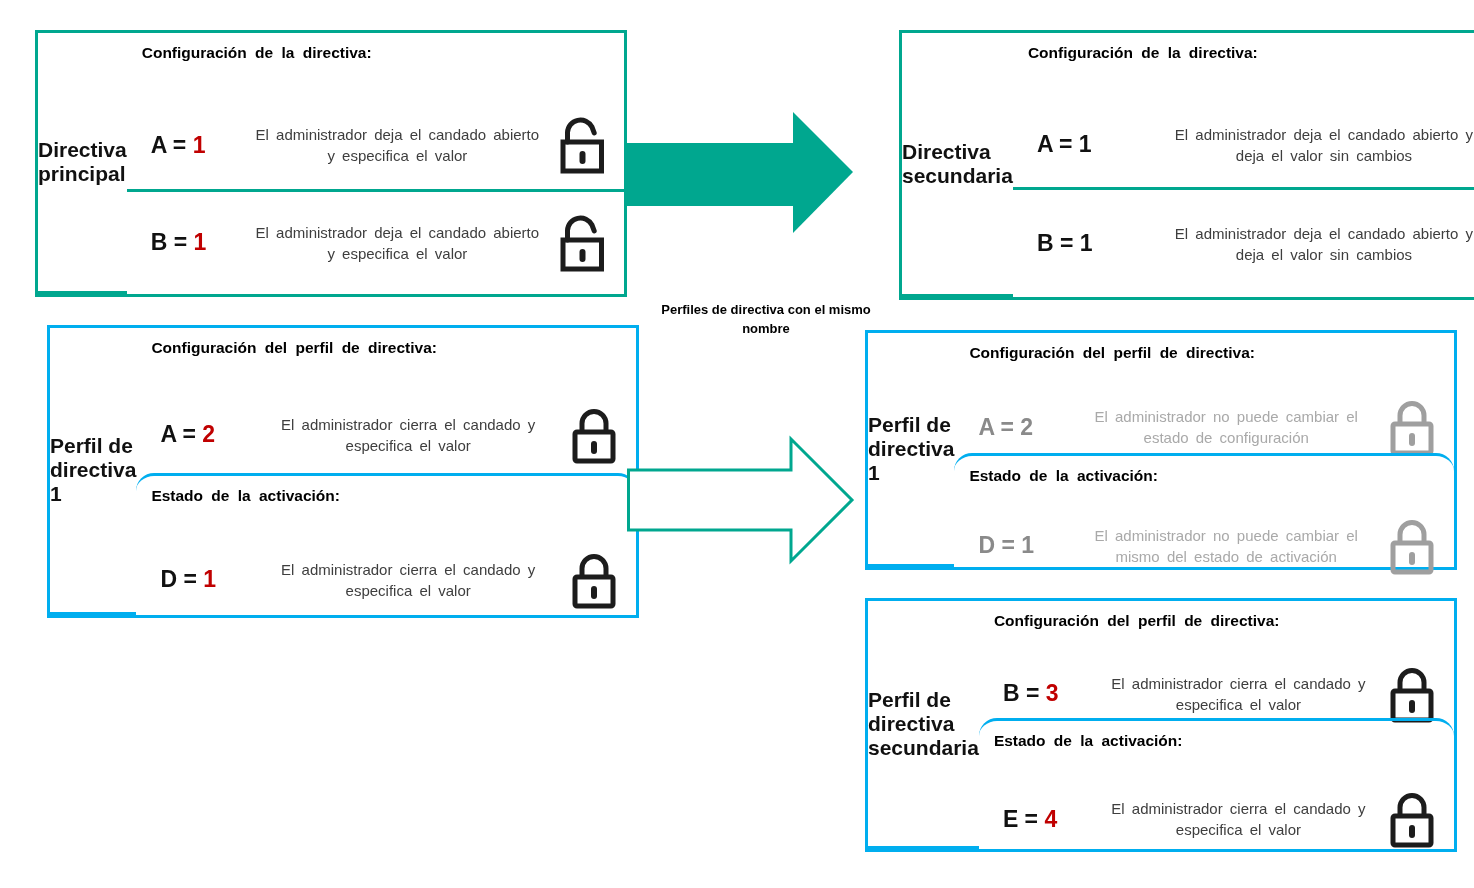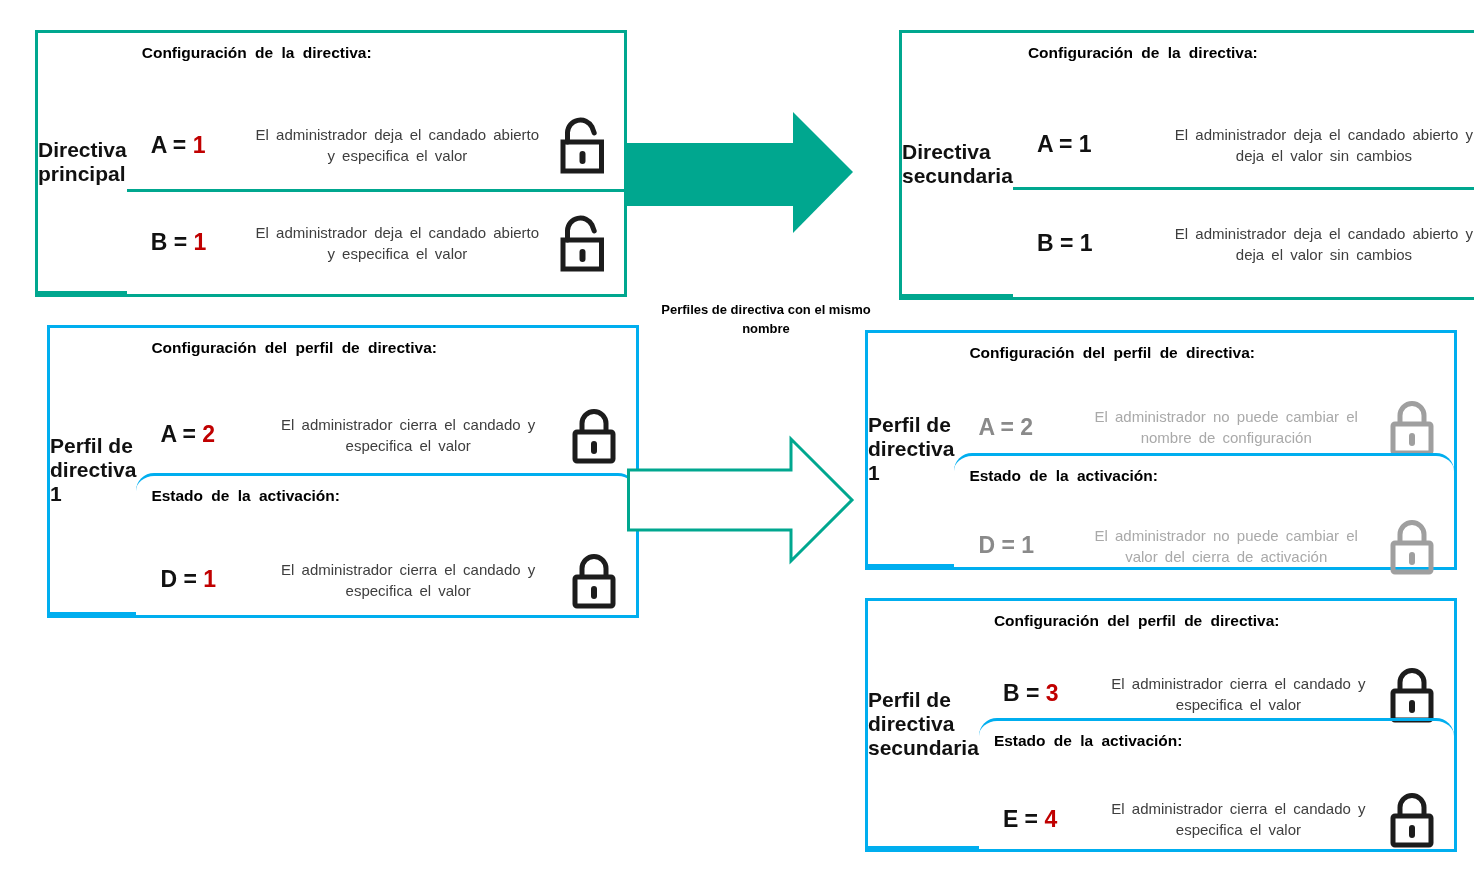--- a/index.html
+++ b/index.html
@@ -162,35 +162,35 @@
   </section>
 
   <section class="box blue" style="left:853px;top:330px;width:592px;height:240px">
     <h2 class="box-title">Perfil de directiva 1</h2>
     <div class="rows">
       <div class="row muted" style="flex:100 1 0">
         <div class="row-header">Configuración del perfil de directiva:</div>
         <div class="row-body">
           <div class="var"><span>A =</span> <span class="val">2</span></div>
           <div class="desc-wrap">
-              <p class="desc" style="max-width:340px">El administrador no puede cambiar el nombre de configuración</p>
+              <p class="desc" style="max-width:340px">El administrador no puede cambiar el estado de configuración</p>
             </div>
           <div class="lock">
               <svg class="lock-svg" viewBox="0 0 50 62">
                 <use href="#lockClosed"></use>
               </svg>
             </div>
         </div>
       </div>
       <div class="row muted" style="flex:93 1 0">
         <div class="row-header">Estado de la activación:</div>
         <div class="row-body">
           <div class="var"><span>D =</span> <span class="val">1</span></div>
           <div class="desc-wrap">
-              <p class="desc" style="max-width:340px">El administrador no puede cambiar el valor del cierra de activación</p>
+              <p class="desc" style="max-width:340px">El administrador no puede cambiar el mismo del estado de activación</p>
             </div>
           <div class="lock">
               <svg class="lock-svg" viewBox="0 0 50 62">
                 <use href="#lockClosed"></use>
               </svg>
             </div>
         </div>
       </div>
     </div>
   </section>

